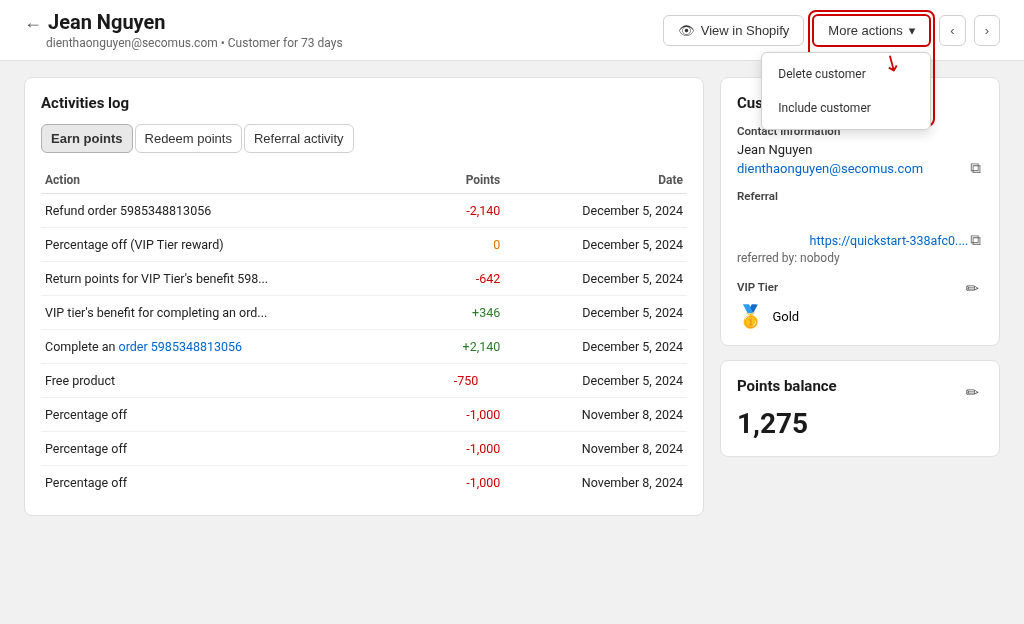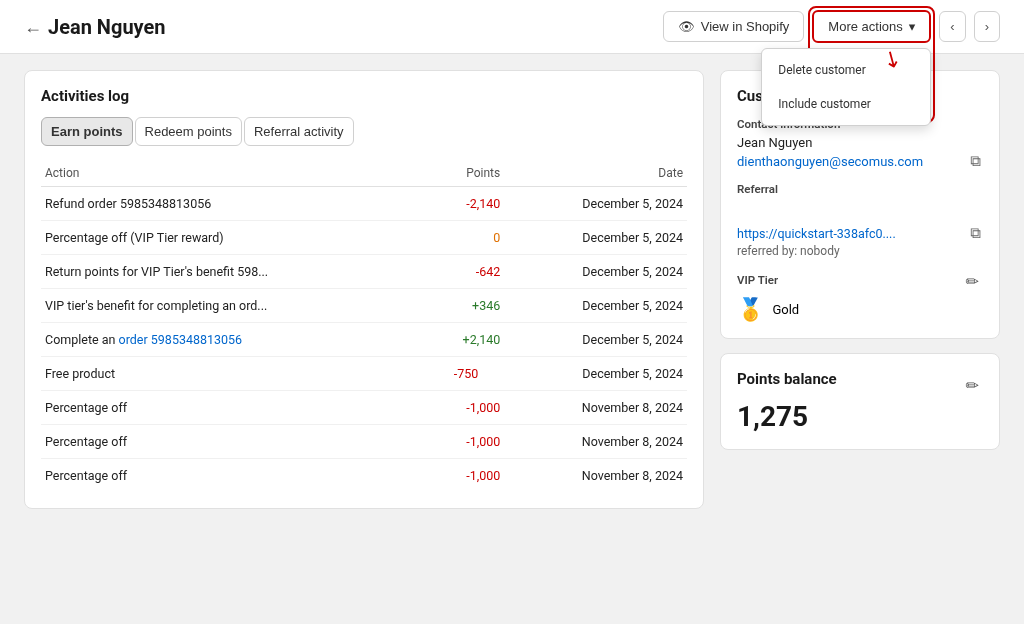--- a/index.html
+++ b/index.html
@@ -165,21 +165,21 @@
       font-weight: 600;
       border-color: #b0b0b0;
     }
     .activity-table {
       width: 100%;
       border-collapse: collapse;
     }
     .activity-table th {
       text-align: left;
       font-size: 12px;
-      font-weight: 400;
+      font-weight: 700;
       color: #555;
       padding: 6px 4px;
       border-bottom: 1px solid #e0e0e0;
     }
     .activity-table th.right,
     .activity-table td.right {
       text-align: right;
     }
     .activity-table td {
       padding: 9px 4px;
@@ -231,21 +231,21 @@
       background: none;
       border: none;
       cursor: pointer;
       color: #666;
       font-size: 15px;
       padding: 0 2px;
     }
     .referral-row {
       display: flex;
       align-items: center;
-      justify-content: space-between;
+      justify-content: flex-end;
       margin-top: 28px;
     }
     .points-balance-card .card-header {
       display: flex;
       justify-content: space-between;
       align-items: center;
     }
     .points-value {
       font-size: 28px;
       font-weight: 700;
@@ -256,20 +256,24 @@
     }
   </style>
 </head>
 <body>
 
 <div class="top-bar">
   <div class="top-bar-left">
     <div class="back-link">
       <span class="back-arrow">←</span>
       <span>Jean Nguyen</span>
+    </div>
+    <div class="sub-title">
+      <span>dienthaonguyen@secomus.com</span>
+      <span> • <span>Customer for 73 days</span></span>
     </div>
   </div>
   <div class="top-bar-right">
     <button class="btn-view-shopify">
       <span>👁</span>
       <span>View in Shopify</span>
     </button>
     <div class="more-actions-wrapper">
       <div class="red-box"></div>
       <button class="btn-more-actions">

